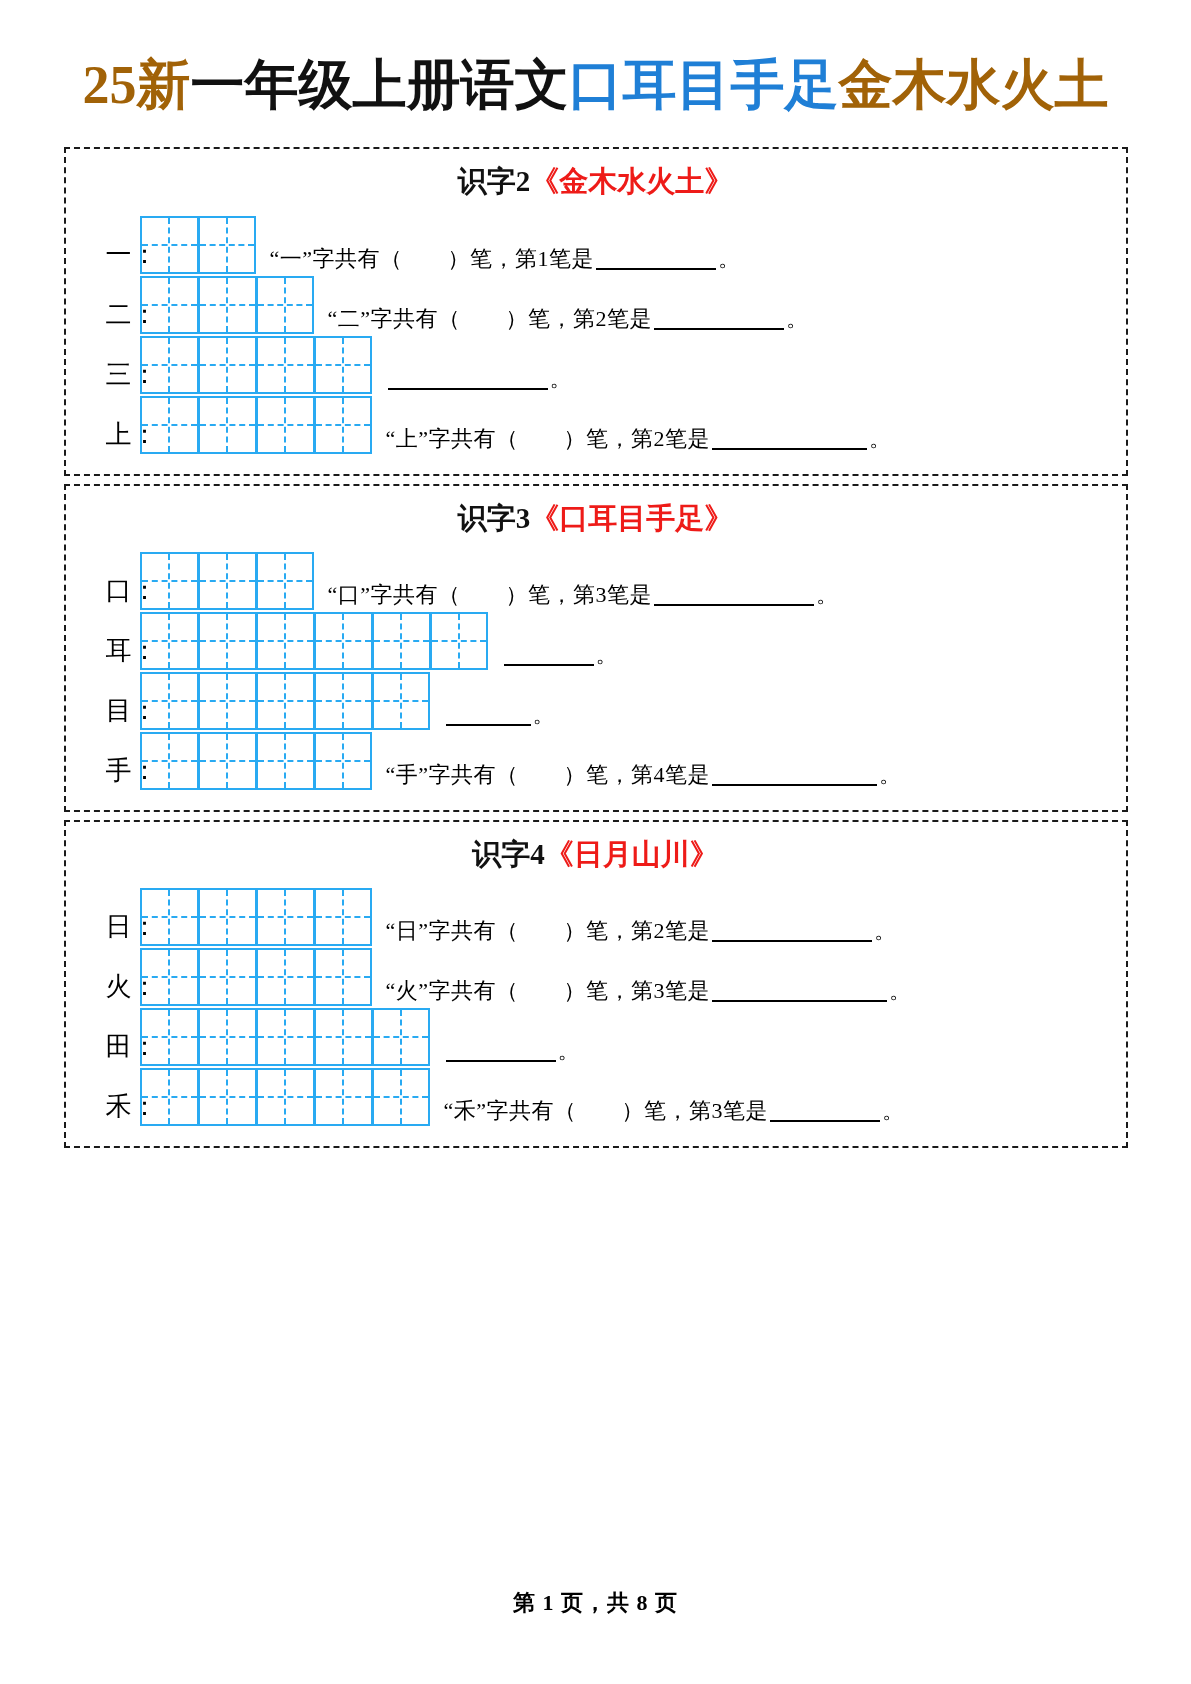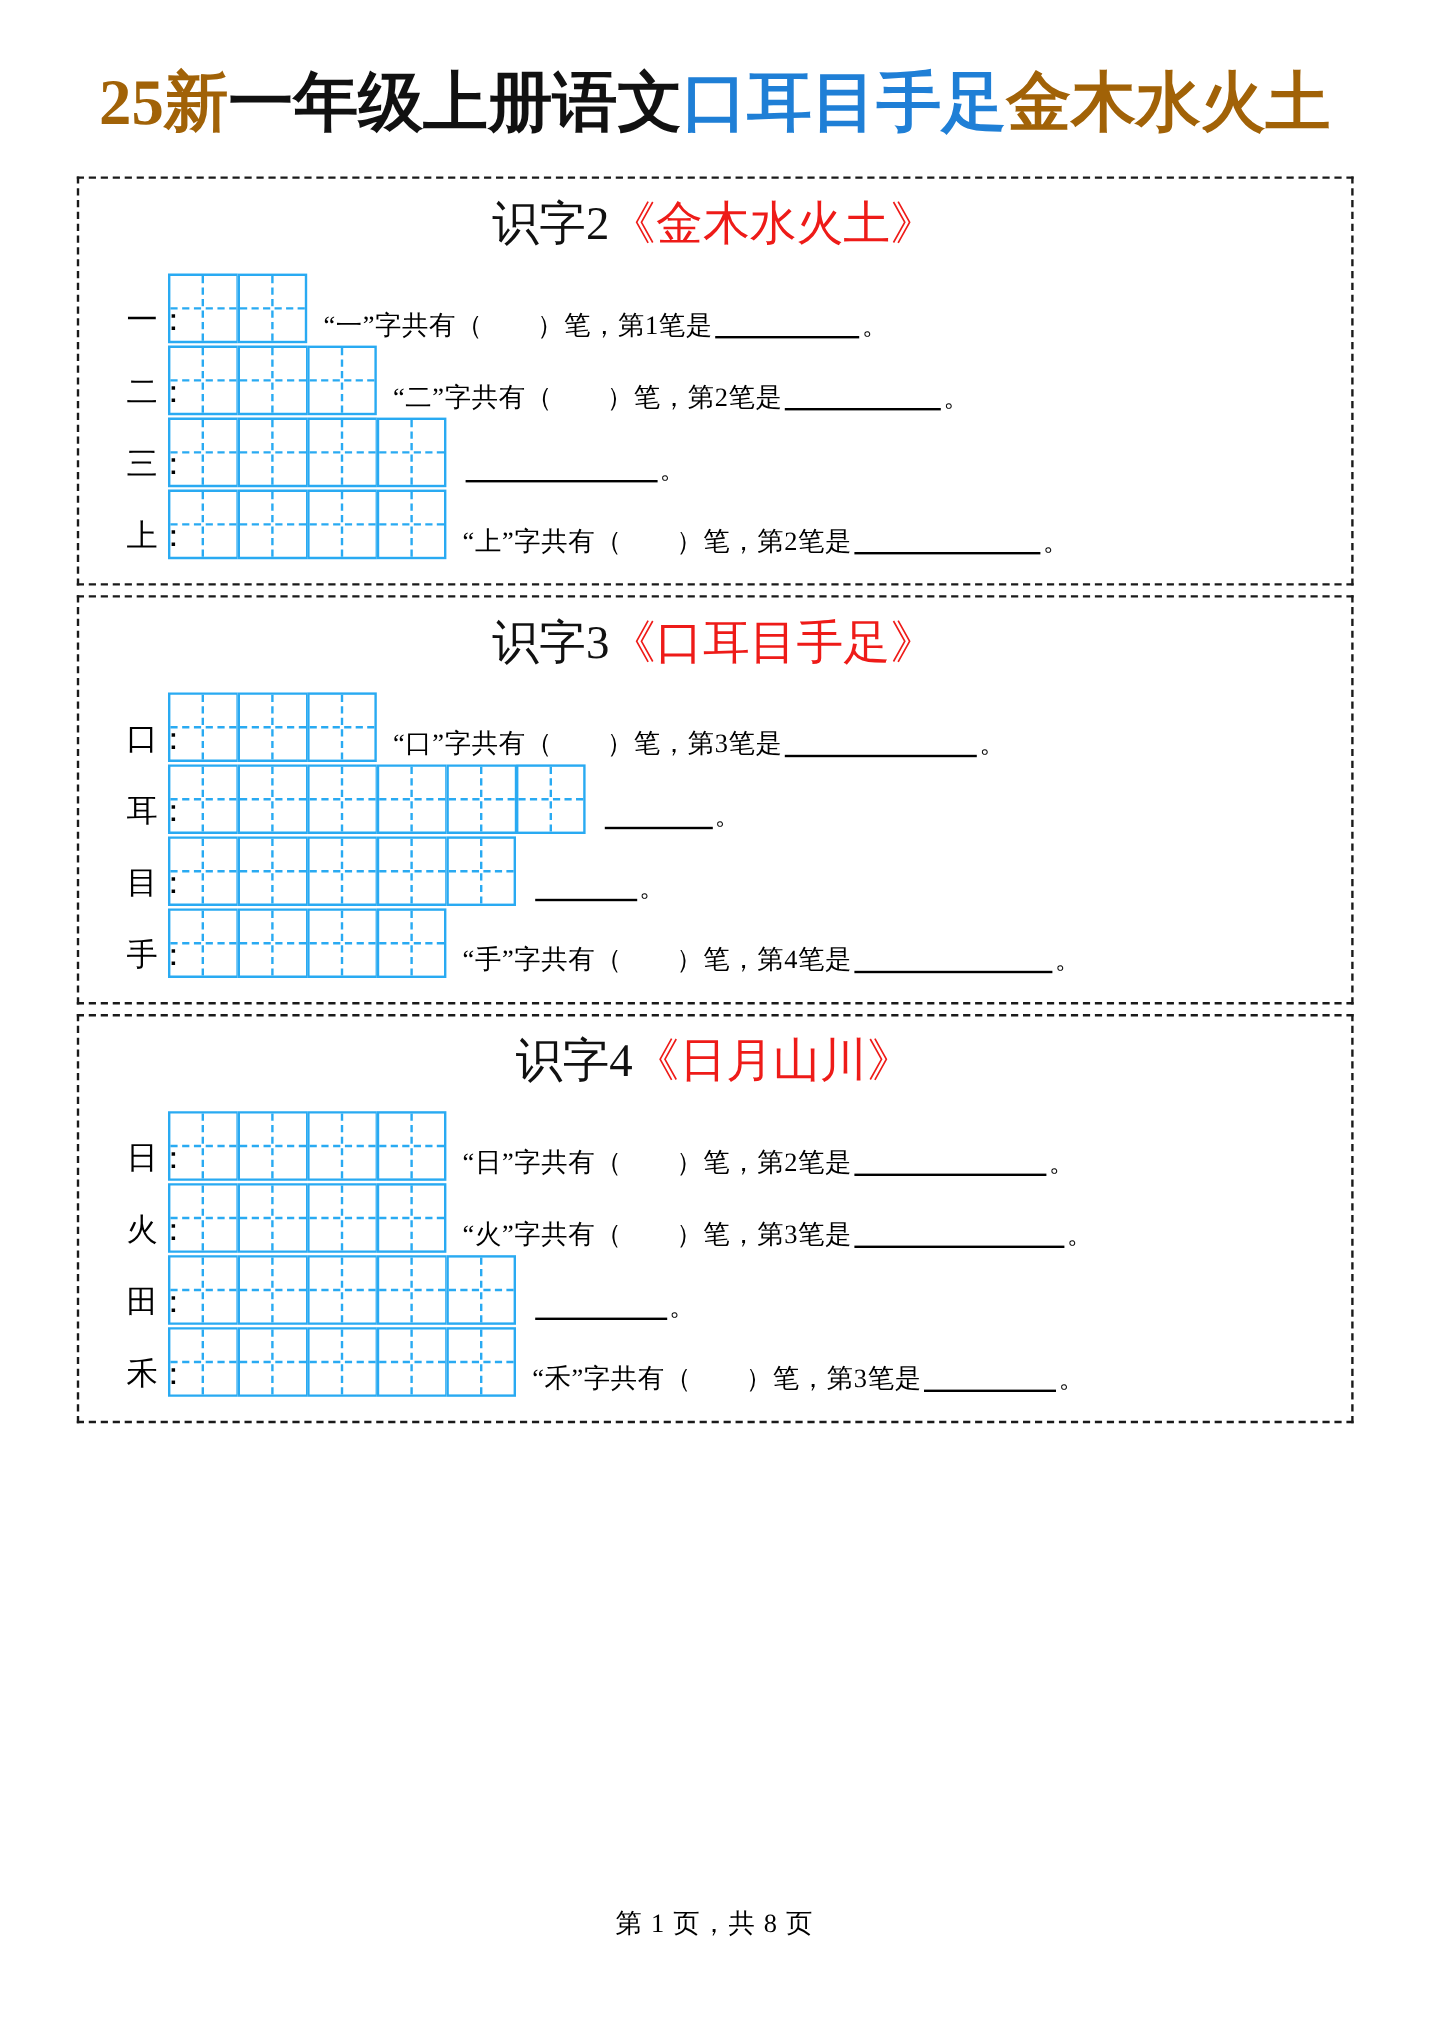--- a/index.html
+++ b/index.html
@@ -43,22 +43,22 @@
   }
   .section {
     border: 2px dashed #1a1a1a;
     box-sizing: border-box;
     margin-bottom: 8px;
     padding: 14px 16px 18px 16px;
     background: #fff;
   }
   .section-title {
     text-align: center;
-    font-size: 39px;
-    font-weight: normal;
+    font-size: 29px;
+    font-weight: bold;
     line-height: 1.25;
     margin-bottom: 6px;
     white-space: nowrap;
   }
   .sec-num { color: #111111; }
   .sec-book { color: #ee1b18; }
 
   
   .rows { padding-top: 10px; }
   .row {
@@ -137,21 +137,21 @@
   .q-end { letter-spacing: 0; }
 
   
   .footer {
     position: absolute;
     left: 0;
     right: 0;
     bottom: 66px;
     text-align: center;
     font-size: 22px;
-    font-weight: normal;
+    font-weight: bold;
     letter-spacing: 1px;
   }
 </style>
 </head>
 <body>
 
 <div class="title-wrap">
   <div class="title">
     <span class="t-red">25新</span><span class="t-black">一年级上册语文</span><span class="t-blue">口耳目手足</span><span class="t-red">金木水火土</span>
   </div>

